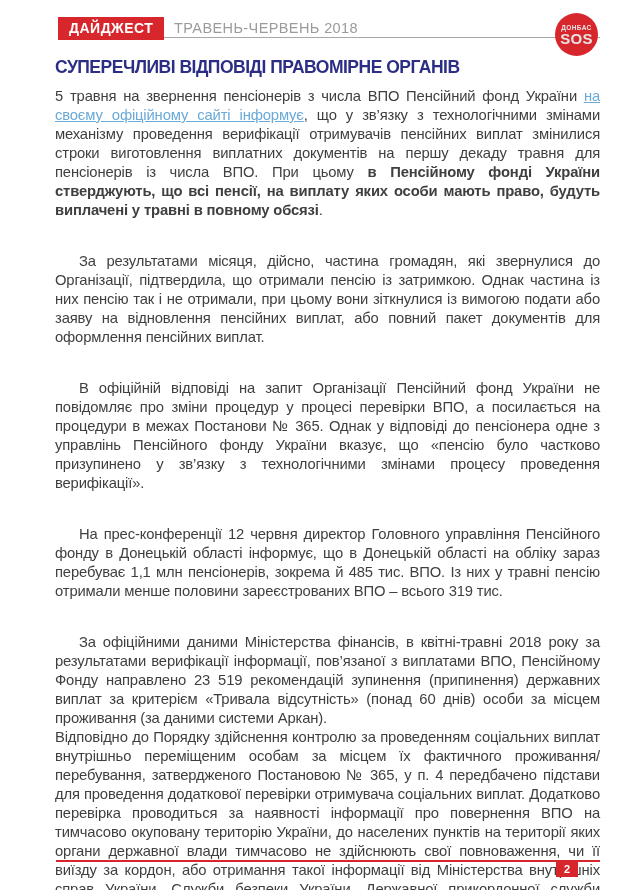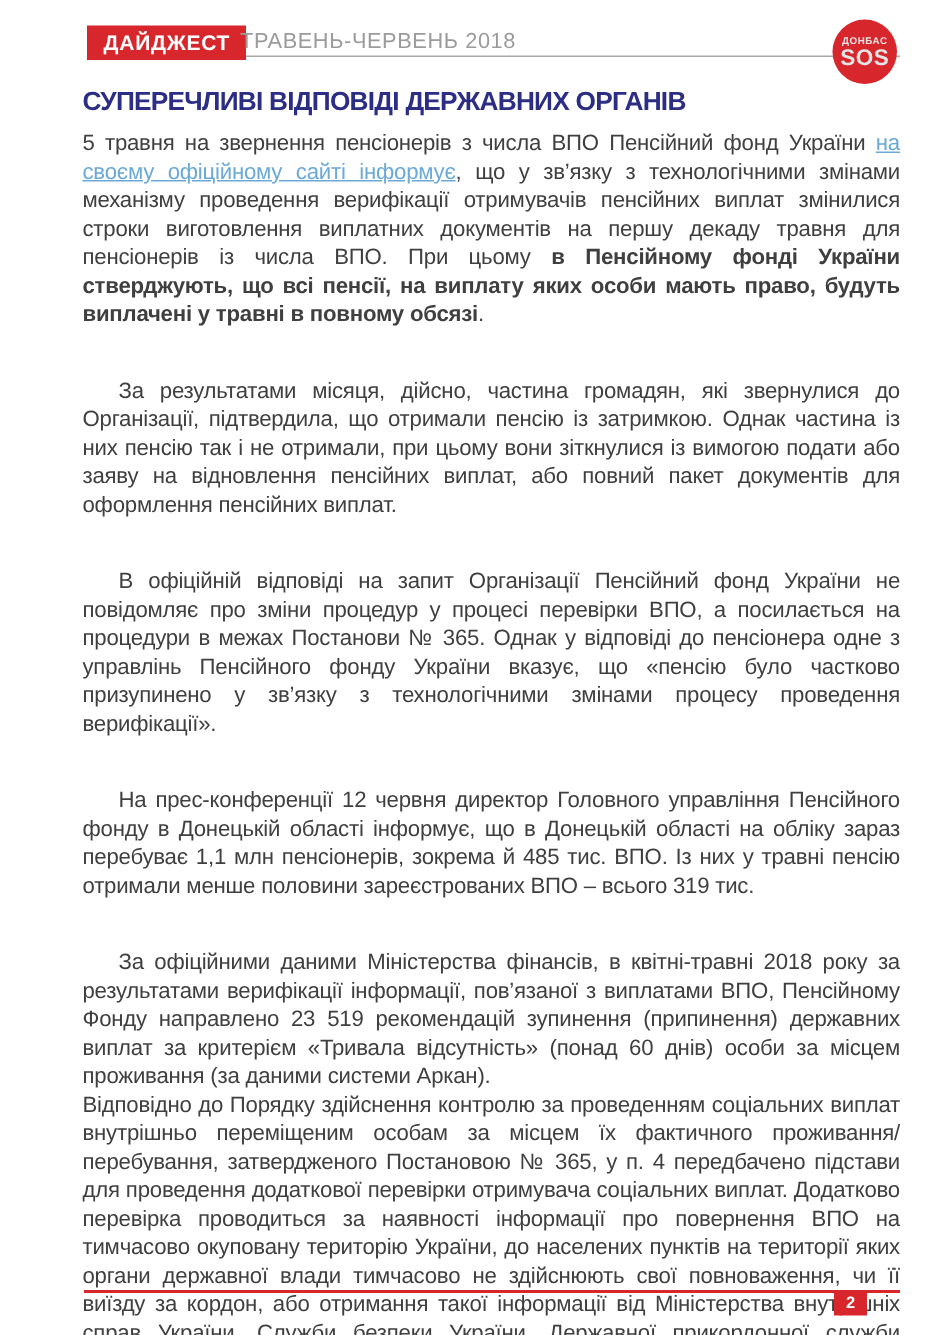--- a/index.html
+++ b/index.html
@@ -18,21 +18,21 @@
   }
   
   .header{position:relative;width:100%;height:57px;}
   .header-rule{position:absolute;left:150px;right:30px;top:37px;height:1px;background:var(--rule);}
   .badge{
     position:absolute;left:58px;top:17px;height:23px;padding:0 11px;
     background:var(--red);color:#fff;font-weight:bold;font-size:14px;
     letter-spacing:.5px;line-height:23px;
   }
   .period{
-    position:absolute;left:160px;top:20px;color:var(--gray);
+    position:absolute;left:174px;top:20px;color:var(--gray);
     font-size:14.5px;letter-spacing:.4px;
   }
   .logo{
     position:absolute;left:555px;top:13px;width:43px;height:43px;border-radius:50%;
     background:var(--red);color:#e5e5e5;display:flex;flex-direction:column;
     align-items:center;justify-content:center;z-index:2;
   }
   .logo .logo-top{font-size:6.5px;font-weight:bold;letter-spacing:.4px;line-height:7px;}
   .logo .logo-main{font-size:15px;font-weight:bold;letter-spacing:.3px;line-height:15px;}
   
@@ -66,21 +66,21 @@
   <div class="header-rule"></div>
   <div class="badge">ДАЙДЖЕСТ</div>
   <div class="period">ТРАВЕНЬ-ЧЕРВЕНЬ 2018</div>
   <div class="logo">
     <span class="logo-top">ДОНБАС</span>
     <span class="logo-main">SOS</span>
   </div>
 </div>
 
 <div class="article">
-    <h2>СУПЕРЕЧЛИВІ ВІДПОВІДІ ДЕРЖАВНИХ ОРГАНІВ</h2>
+    <h2>СУПЕРЕЧЛИВІ ВІДПОВІДІ ПРАВОМІРНЕ ОРГАНІВ</h2>
     <p class="para"><span class="run-plain">5 травня на звернення пенсіонерів з числа ВПО Пенсійний фонд України </span><span class="run-link">на своєму офіційному сайті інформує</span><span class="run-plain">, що у зв’язку з технологічними змінами механізму проведення верифікації отримувачів пенсійних виплат змінилися строки виготовлення виплатних документів на першу декаду травня для пенсіонерів із числа ВПО. При цьому </span><span class="run-bold">в Пенсійному фонді України стверджують, що всі пенсії, </span><span class="run-bold-underline">на виплату яких особи мають право</span><span class="run-bold">, будуть виплачені у травні в повному обсязі</span><span class="run-plain">.</span></p>
     <p class="para indent"><span class="run-plain">За результатами місяця, дійсно, частина громадян, які звернулися до Організації, підтвердила, що отримали пенсію із затримкою. Однак частина із них пенсію так і не отримали, при цьому вони зіткнулися із вимогою подати або заяву на відновлення пенсійних виплат, або повний пакет документів для оформлення пенсійних виплат.</span></p>
     <p class="para indent"><span class="run-plain">В офіційній відповіді на запит Організації Пенсійний фонд України не повідомляє про зміни процедур у процесі перевірки ВПО, а посилається на процедури в межах Постанови № 365. Однак у відповіді до пенсіонера одне з управлінь Пенсійного фонду України вказує, що «пенсію було частково призупинено у зв’язку з технологічними змінами процесу проведення верифікації».</span></p>
     <p class="para indent"><span class="run-plain">На прес-конференції 12 червня директор Головного управління Пенсійного фонду в Донецькій області інформує, що в Донецькій області на обліку зараз перебуває 1,1 млн пенсіонерів, зокрема й 485 тис. ВПО. Із них у травні пенсію отримали менше половини зареєстрованих ВПО – всього 319 тис.</span></p>
     <p class="para indent"><span class="run-plain">За офіційними даними Міністерства фінансів, в квітні-травні 2018 року за результатами верифікації інформації, пов’язаної з виплатами ВПО,  Пенсійному Фонду направлено 23 519 рекомендацій зупинення (припинення) державних виплат за критерієм «Тривала відсутність» (понад 60 днів) особи за місцем проживання (за даними системи Аркан).</span></p>
     <p class="para"><span class="run-plain">Відповідно до Порядку здійснення контролю за проведенням соціальних виплат внутрішньо переміщеним особам за місцем їх фактичного проживання/перебування, затвердженого Постановою № 365, у п. 4 передбачено підстави для проведення додаткової перевірки отримувача соціальних виплат. Додатково перевірка проводиться за наявності інформації про повернення ВПО на тимчасово окуповану територію України, до населених пунктів на території яких органи державної влади тимчасово не здійснюють свої повноваження, чи її виїзду за кордон, або отримання такої інформації від Міністерства внутрішніх справ України, Служби безпеки України, Державної прикордонної служби України, Національної поліції України, Державної  міграційної служби України, інших органів виконавчої влади та органів місцевого самоврядування, громадських об’єднань,</span></p>
   </div>
 
 <div class="footer-rule"></div>
 <div class="page-badge">2</div>

